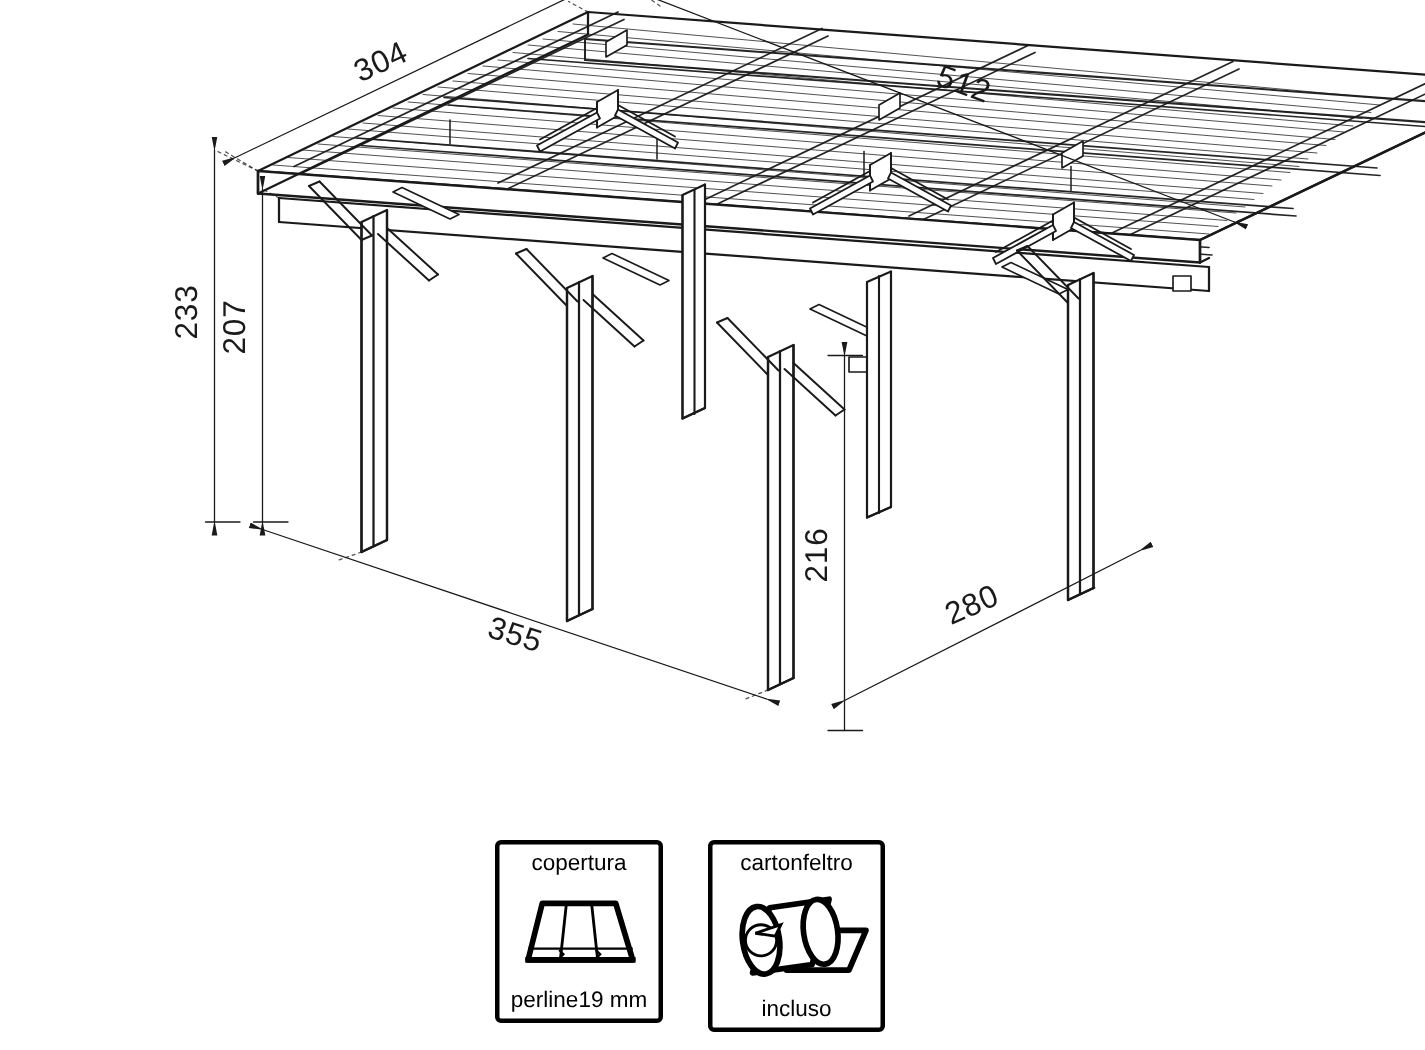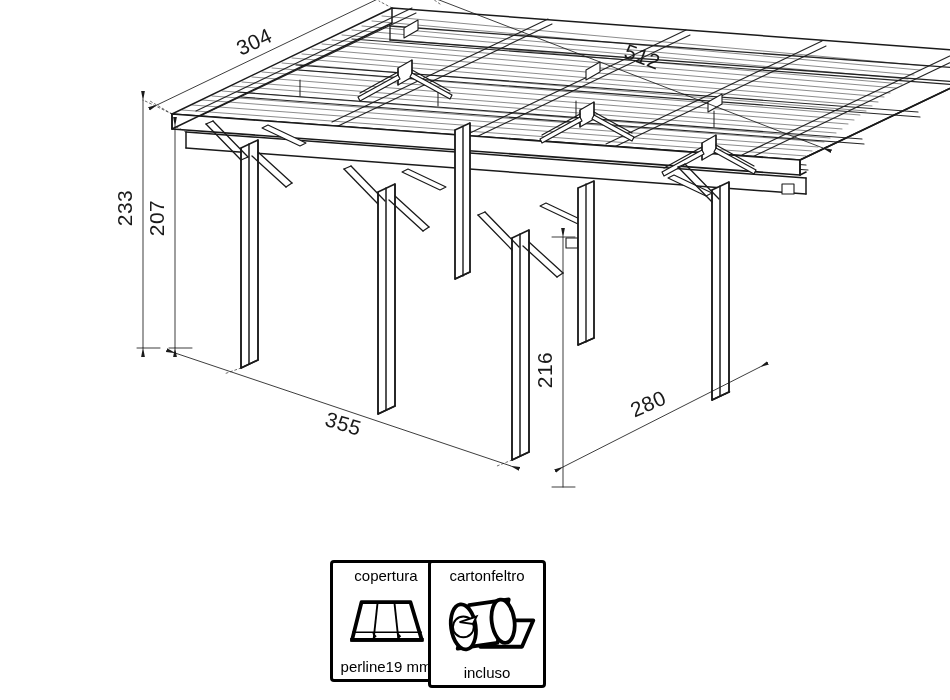--- a/index.html
+++ b/index.html
@@ -358,21 +358,21 @@
         <path d="M 16 40 L 90 40" fill="none" stroke="#000000" stroke-width="1.6"></path>
         <path d="M 14 48 L 92 48" fill="none" stroke="#000000" stroke-width="4"></path>
 
         <path d="M 38 41 L 41 44 L 38 47" fill="none" stroke="#000000" stroke-width="1.6"></path>
         <path d="M 64 41 L 67 44 L 64 47" fill="none" stroke="#000000" stroke-width="1.6"></path>
       </svg>
     </div>
     <div class="legend-caption">perline19 mm</div>
   </div>
 
-  <div class="legend-box" style="left:428px; top:560px; width:118px; height:128px;">
+  <div class="legend-box" style="left:472px; top:560px; width:118px; height:128px;">
     <div class="legend-caption">cartonfeltro</div>
     <div class="legend-icon">
       <svg viewBox="0 0 110 62" width="106" height="60">
 
         <path d="M 60 26 L 104 26 L 92 54 L 48 54 Z" fill="#ffffff" stroke="#000000" stroke-width="4" stroke-linejoin="round"></path>
 
         <path d="M 36 10 L 78 4 L 66 50 L 24 56 Z" fill="#ffffff" stroke="#000000" stroke-width="4" stroke-linejoin="round"></path>
 
         <ellipse cx="72" cy="27" rx="12" ry="23" transform="rotate(-8 72 27)" fill="#ffffff" stroke="#000000" stroke-width="4"></ellipse>
 

